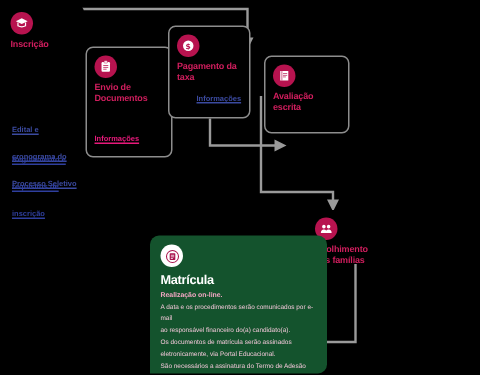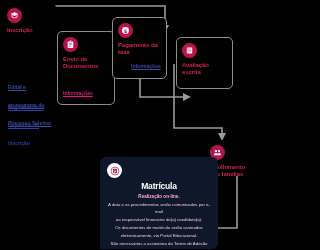--- a/index.html
+++ b/index.html
@@ -83,25 +83,24 @@
   #step1 .links2 { position: absolute; left: 6px; top: 92px;  width: 48px; }
 
   #step2 .pinklink { position: absolute; left: 5px; bottom: 5px; width: 50px; }
   #step3 .pinklink { position: absolute; left: 18px; bottom: 6px; width: 36px; }
 
   
   #step6 {
     position: absolute;
     left: 100px; top: 157px;
     width: 118px; height: 92px;
-    background: #0f172a;
+    background: #14532d;
     border-radius: 6px 6px 6px 0;
     padding: 6px 7px;
     overflow: hidden;
-    text-align: center;
   }
   #step6 .badge-big {
     width: 15px; height: 15px;
     border-radius: 50%;
     background: #ffffff;
     display: flex; align-items: center; justify-content: center;
     margin-bottom: 4px;
   }
   #step6 .big-title {
     color: #ffffff;

